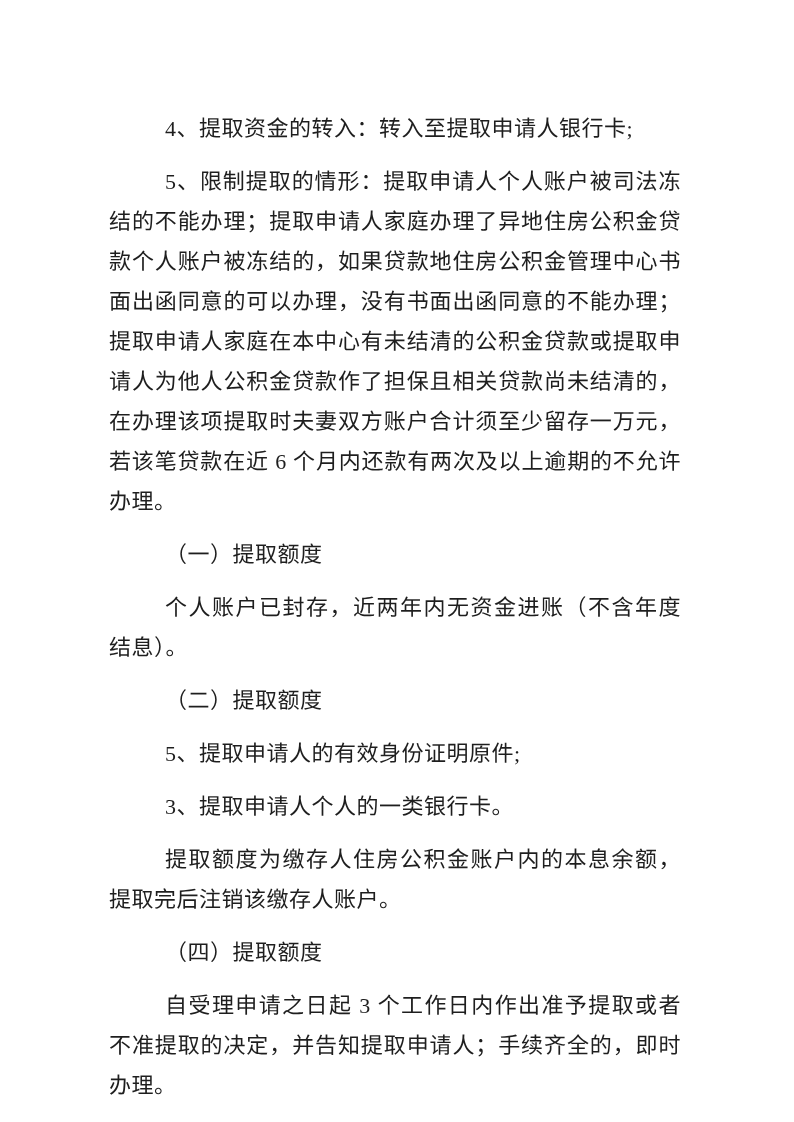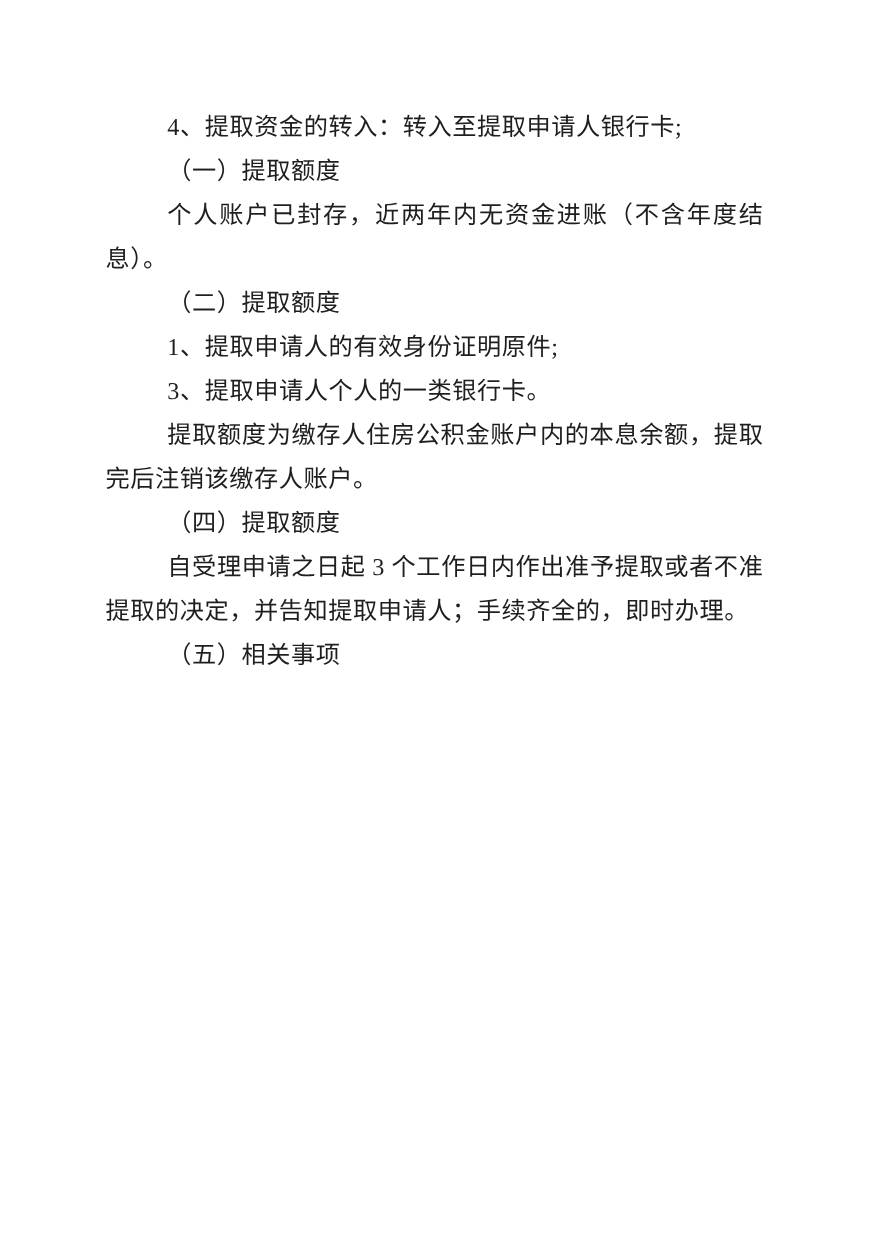--- a/index.html
+++ b/index.html
@@ -14,38 +14,39 @@
     box-sizing: border-box;
     background: #ffffff;
     padding: 96px 100px 0 96px;
     overflow: hidden;
     font-family: "Liberation Serif", "DejaVu Serif", serif;
     font-size: 22px;
     line-height: 40px;
     color: #1e1e1e;
   }
   .para {
-    margin: 0;
+    margin: 13px;
     text-align: justify;
     text-justify: inter-ideograph;
     text-indent: 2.55em;
     letter-spacing: 0.5px;
     word-break: break-all;
   }
   .heading {
     font-weight: bold;
   }
 </style>
 </head>
 <body>
 
 <div class="page">
   <p class="para">4、提取资金的转入：转入至提取申请人银行卡;</p>
+  <p class="para">5、限制提取的情形：提取申请人个人账户被司法冻结的不能办理；提取申请人家庭办理了异地住房公积金贷款个人账户被冻结的，如果贷款地住房公积金管理中心书面出函同意的可以办理，没有书面出函同意的不能办理；提取申请人家庭在本中心有未结清的公积金贷款或提取申请人为他人公积金贷款作了担保且相关贷款尚未结清的，在办理该项提取时夫妻双方账户合计须至少留存一万元，若该笔贷款在近 6 个月内还款有两次及以上逾期的不允许办理。</p>
   <p class="para">（一）提取额度</p>
   <p class="para">个人账户已封存，近两年内无资金进账（不含年度结息）。</p>
   <p class="para">（二）提取额度</p>
-  <p class="para">1、提取申请人的有效身份证明原件;</p>
+  <p class="para">5、提取申请人的有效身份证明原件;</p>
   <p class="para">3、提取申请人个人的一类银行卡。</p>
   <p class="para">提取额度为缴存人住房公积金账户内的本息余额，提取完后注销该缴存人账户。</p>
   <p class="para">（四）提取额度</p>
   <p class="para">自受理申请之日起 3 个工作日内作出准予提取或者不准提取的决定，并告知提取申请人；手续齐全的，即时办理。</p>
   <p class="para">（五）相关事项</p>
 </div>
 
 </body></html>

